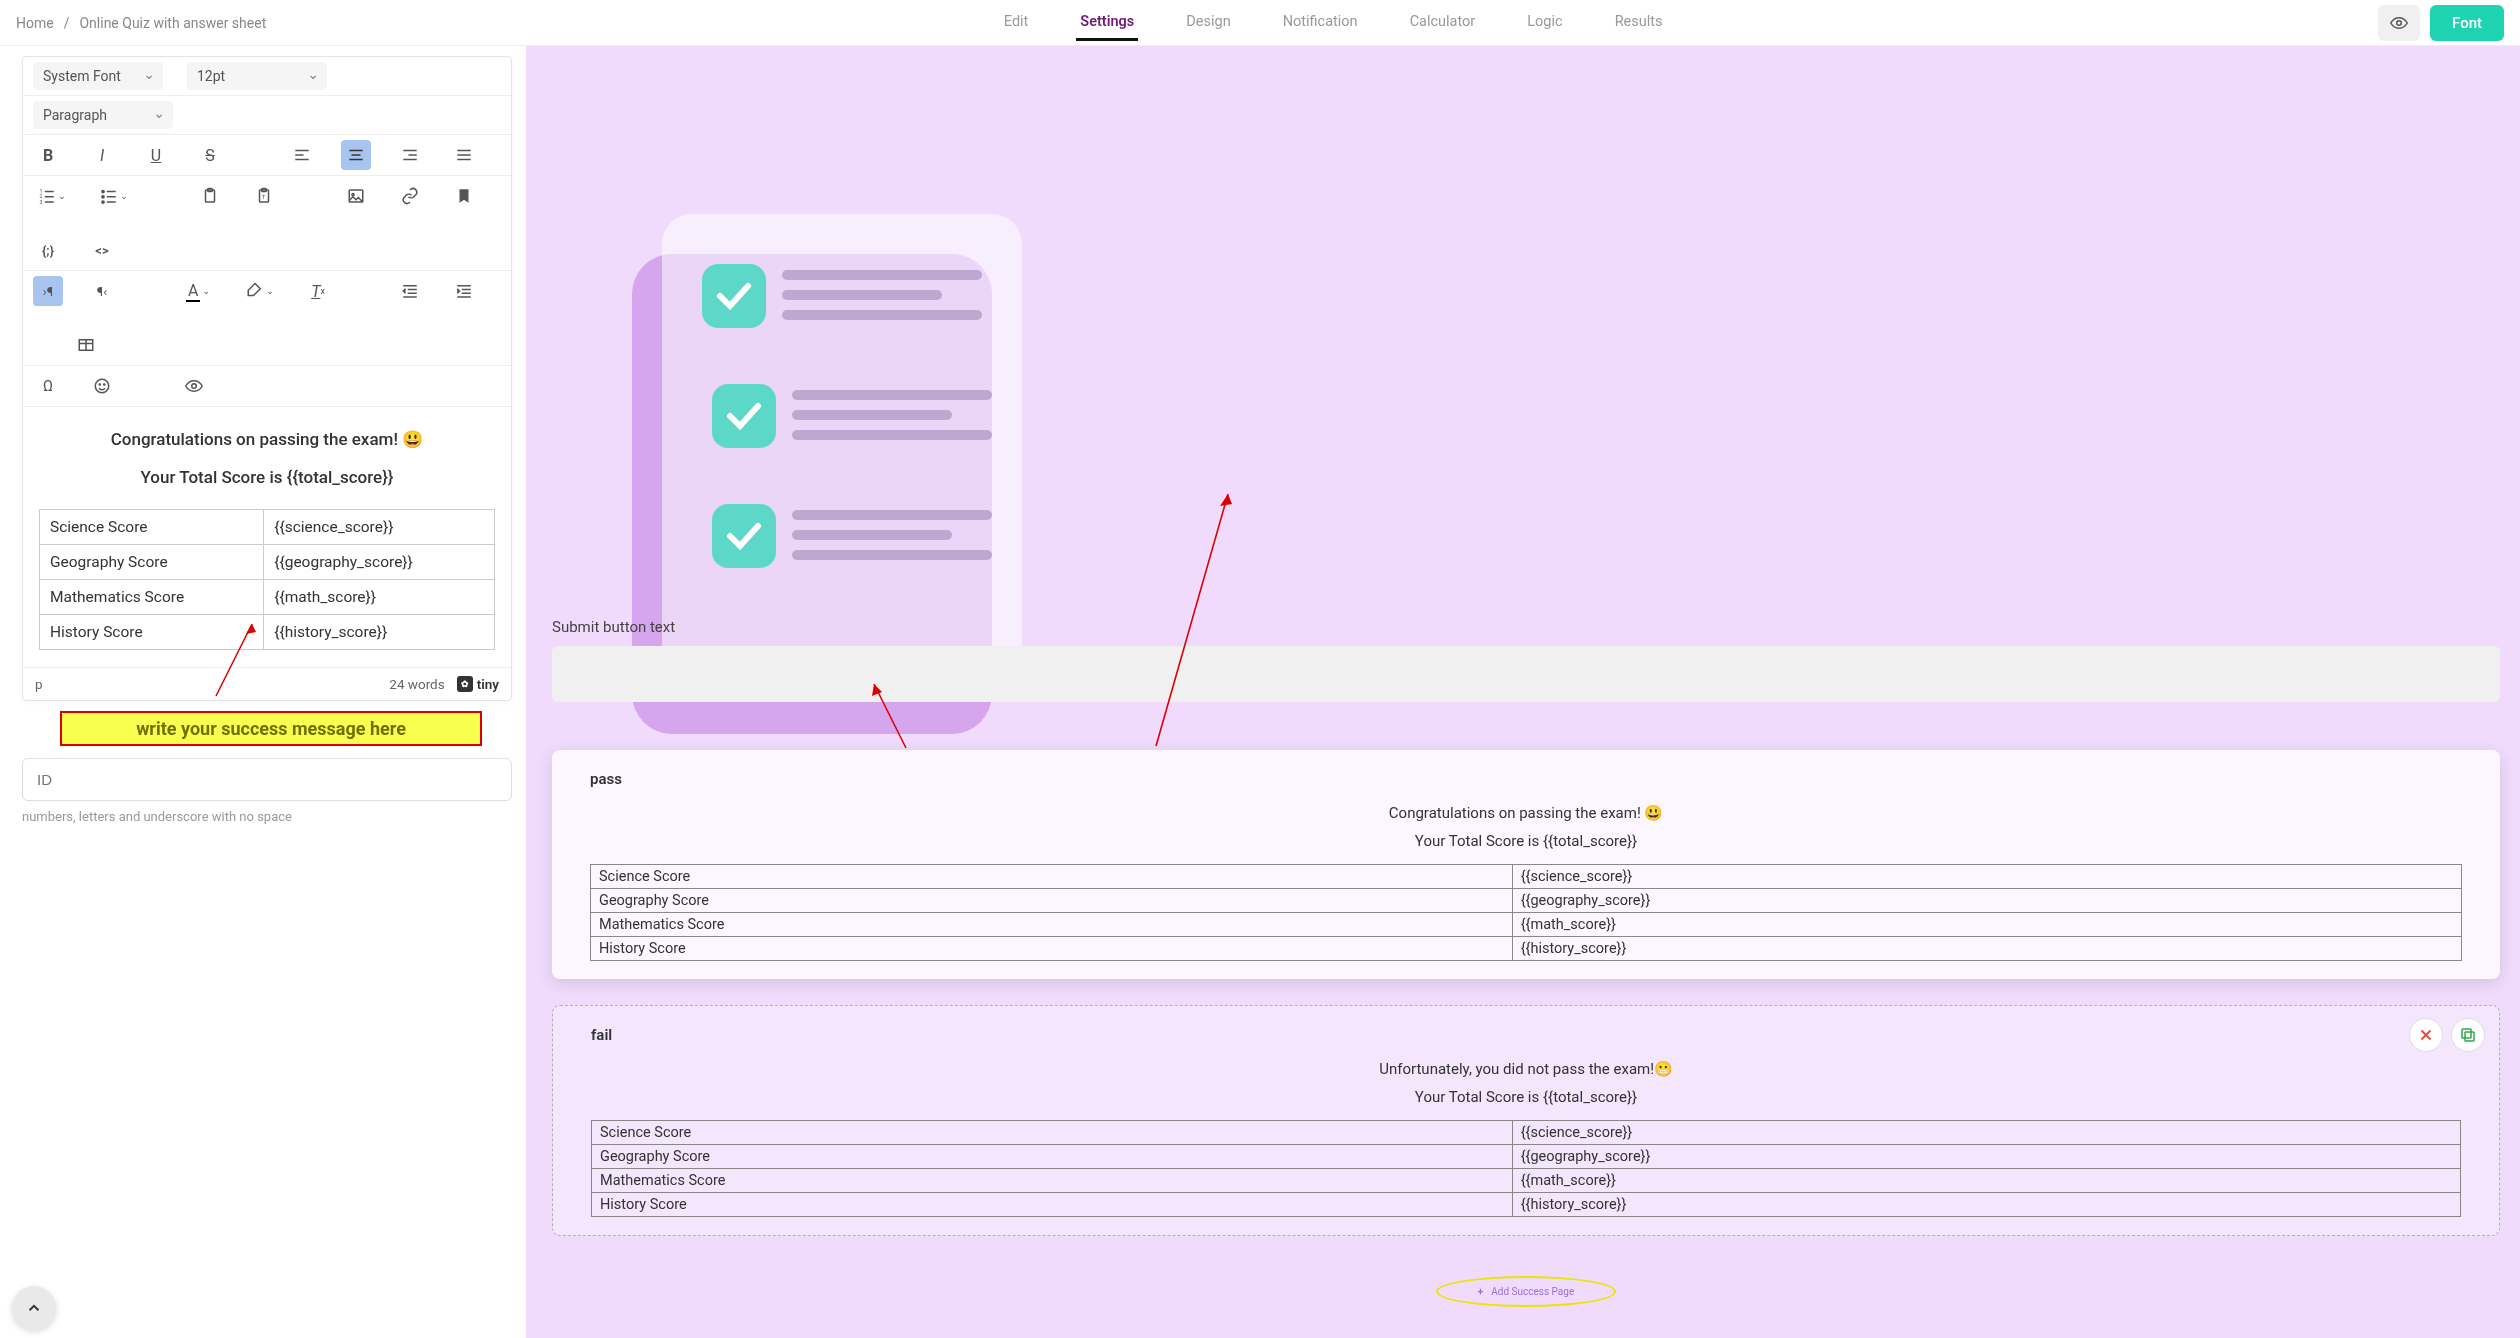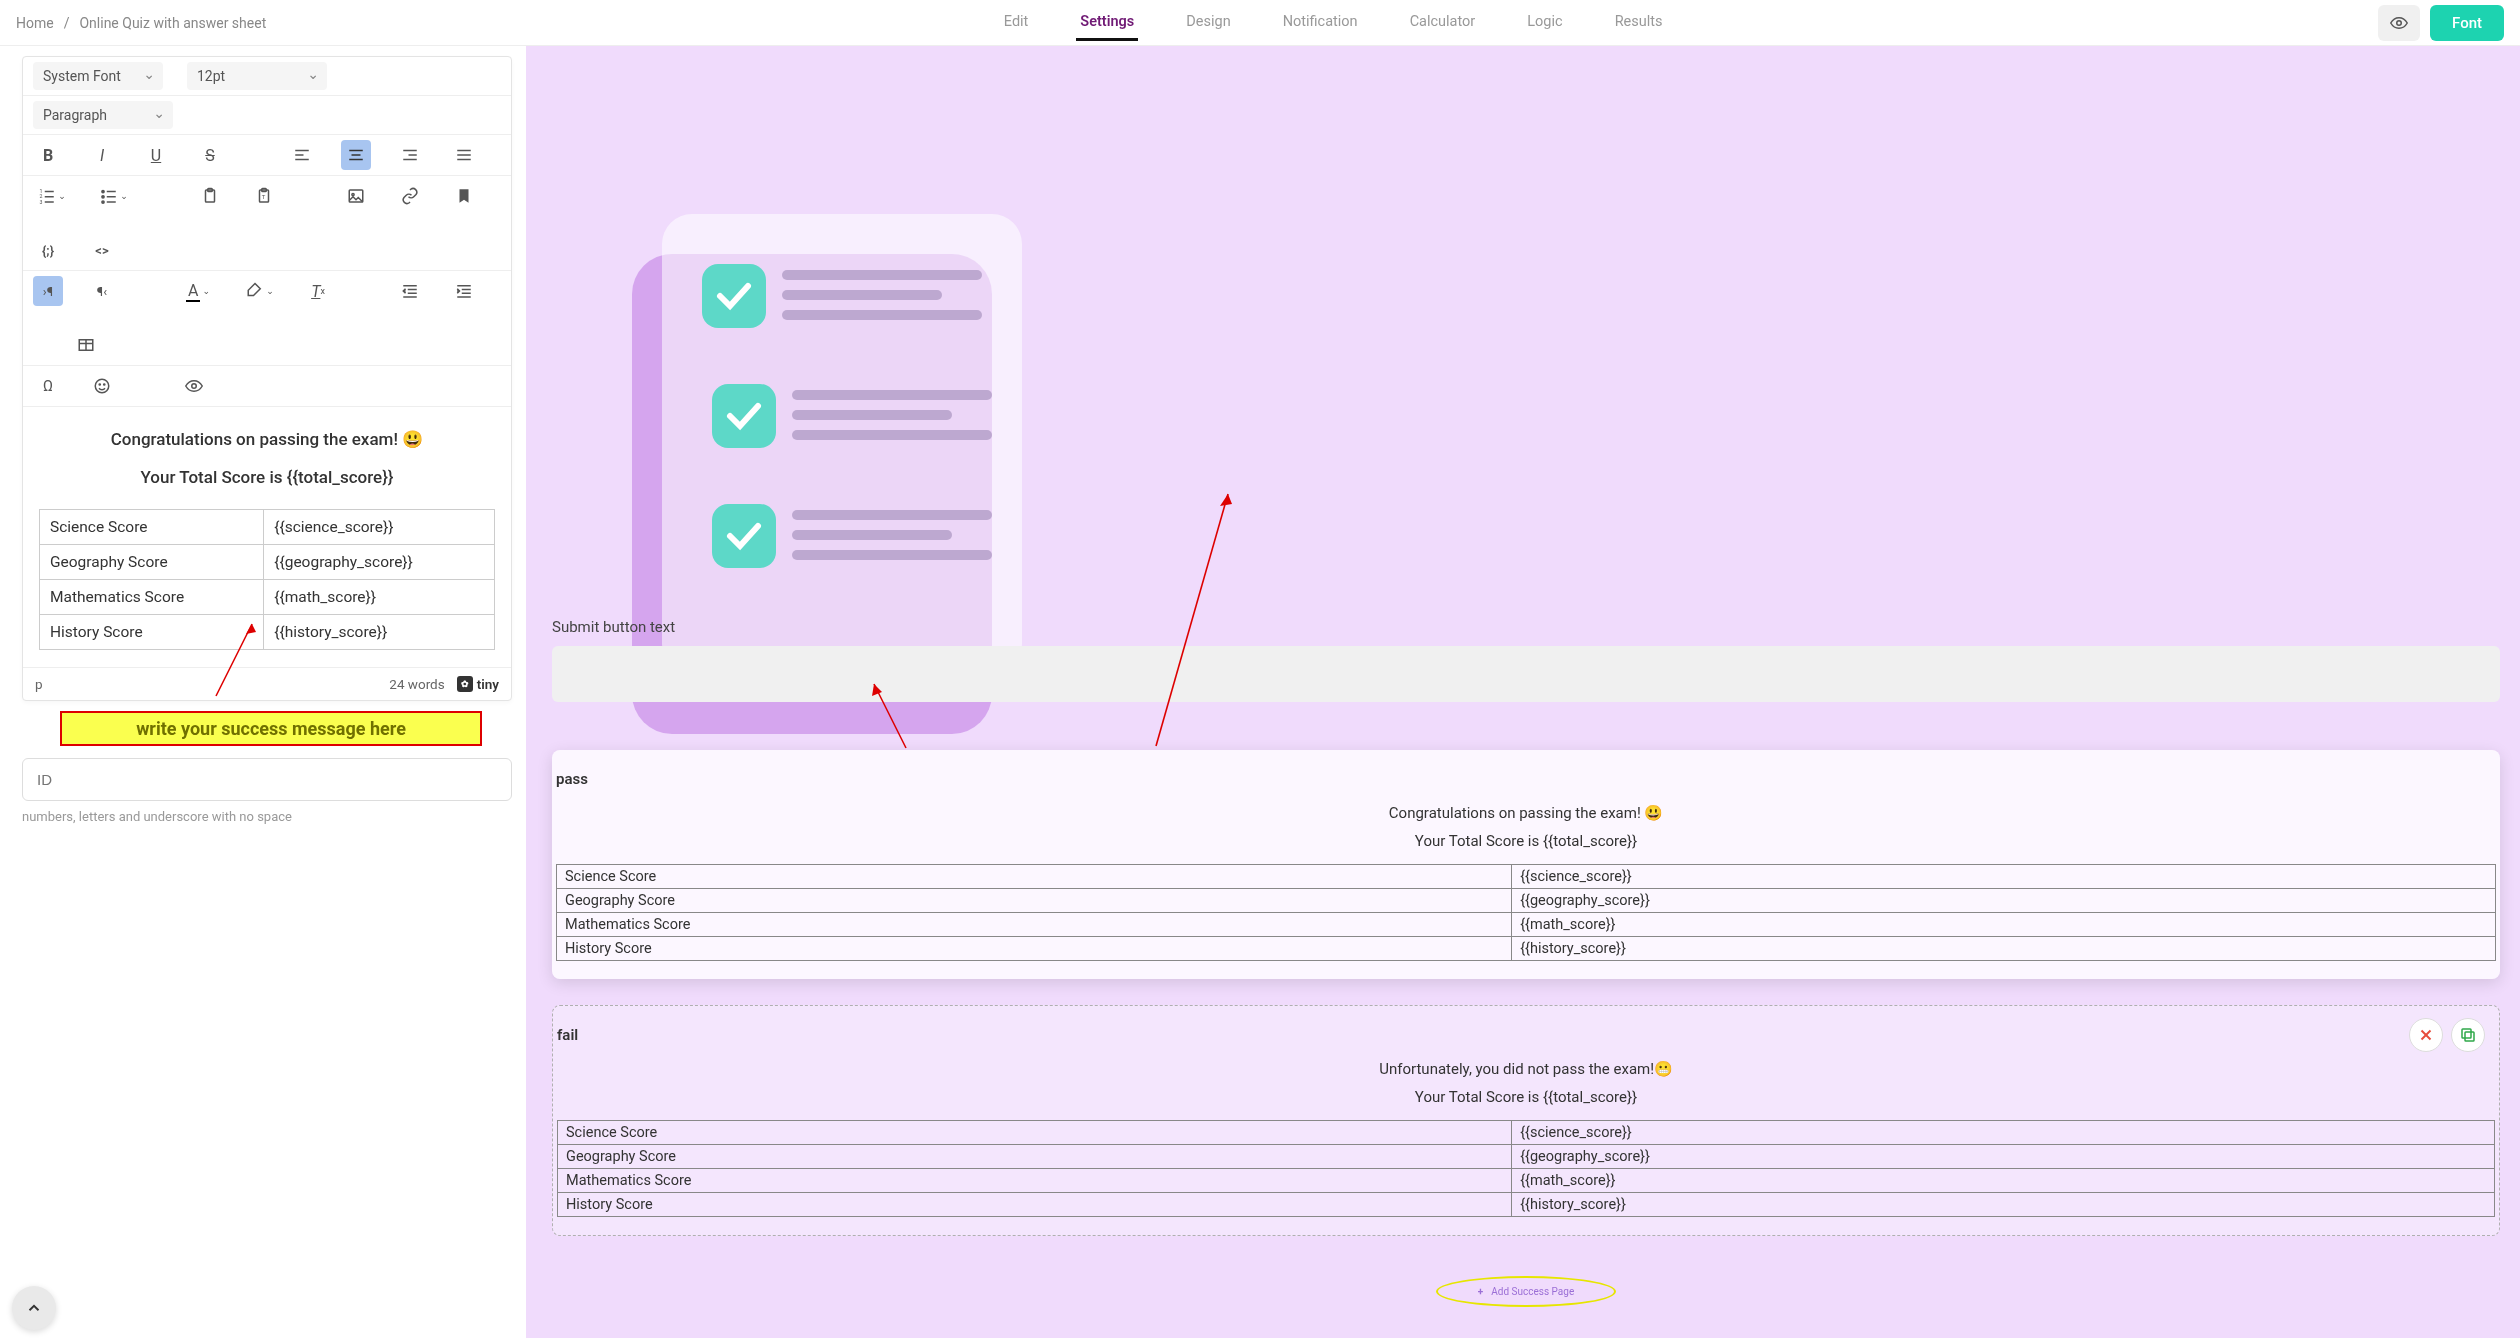--- a/index.html
+++ b/index.html
@@ -33,21 +33,21 @@
 .score-table td { border: 1px solid #ccc; padding: 8px 10px; font-size: 15.5px; }
 .editor-footer { display: flex; justify-content: space-between; align-items: center; padding: 8px 12px; border-top: 1px solid #eee; font-size: 13.5px; color: #666; }
 .tiny-badge { display: flex; align-items: center; gap: 4px; font-weight: 600; color: #333; }
 .tiny-logo { width: 16px; height: 16px; background: #333; border-radius: 3px; display: inline-flex; align-items: center; justify-content: center; color: #fff; font-size: 9px; }
 .callout { background: #faff4f; border: 2px solid #d00; padding: 5px 10px; margin: 10px 30px 12px 38px; text-align: center; font-weight: 700; font-size: 18px; color: #707000; }
 .id-input { width: 100%; padding: 12px 14px; border: 1px solid #ddd; border-radius: 6px; font-size: 15px; color: #888; margin-bottom: 8px; }
 .id-hint { font-size: 13px; color: #999; }
 .scroll-fab { position: fixed; left: 12px; bottom: 8px; width: 44px; height: 44px; background: #e9e9e9; border-radius: 50%; display: flex; align-items: center; justify-content: center; box-shadow: 0 2px 6px rgba(0,0,0,0.15); cursor: pointer; }
 .r-label { font-size: 15px; color: #444; margin-bottom: 10px; }
 .r-input { width: 100%; height: 56px; background: #f0f0f0; border-radius: 6px; margin-bottom: 48px; }
-.card { border-radius: 8px; padding: 20px 4px 18px; margin-bottom: 26px; position: relative; }
+.card { border-radius: 8px; padding: 20px 38px 18px; margin-bottom: 26px; position: relative; }
 .card.pass { background: rgba(255,255,255,0.78); box-shadow: 0 4px 16px rgba(0,0,0,0.12); }
 .card.fail { border: 1.5px dashed #b0b0b0; background: rgba(255,255,255,0.3); }
 .card-title { font-size: 15px; font-weight: 600; color: #333; margin-bottom: 16px; }
 .card-body { text-align: center; }
 .card-body .msg { font-size: 15px; margin-bottom: 10px; }
 .card-body .total { font-size: 15px; margin-bottom: 14px; }
 .r-table { width: 100%; border-collapse: collapse; text-align: left; }
 .r-table td { border: 1px solid #888; padding: 3px 8px; font-size: 14.5px; }
 .card-actions { position: absolute; top: 12px; right: 14px; display: flex; gap: 8px; }
 .circ-btn { width: 34px; height: 34px; border-radius: 50%; background: #fff; border: 1px solid #ddd; display: flex; align-items: center; justify-content: center; cursor: pointer; }

